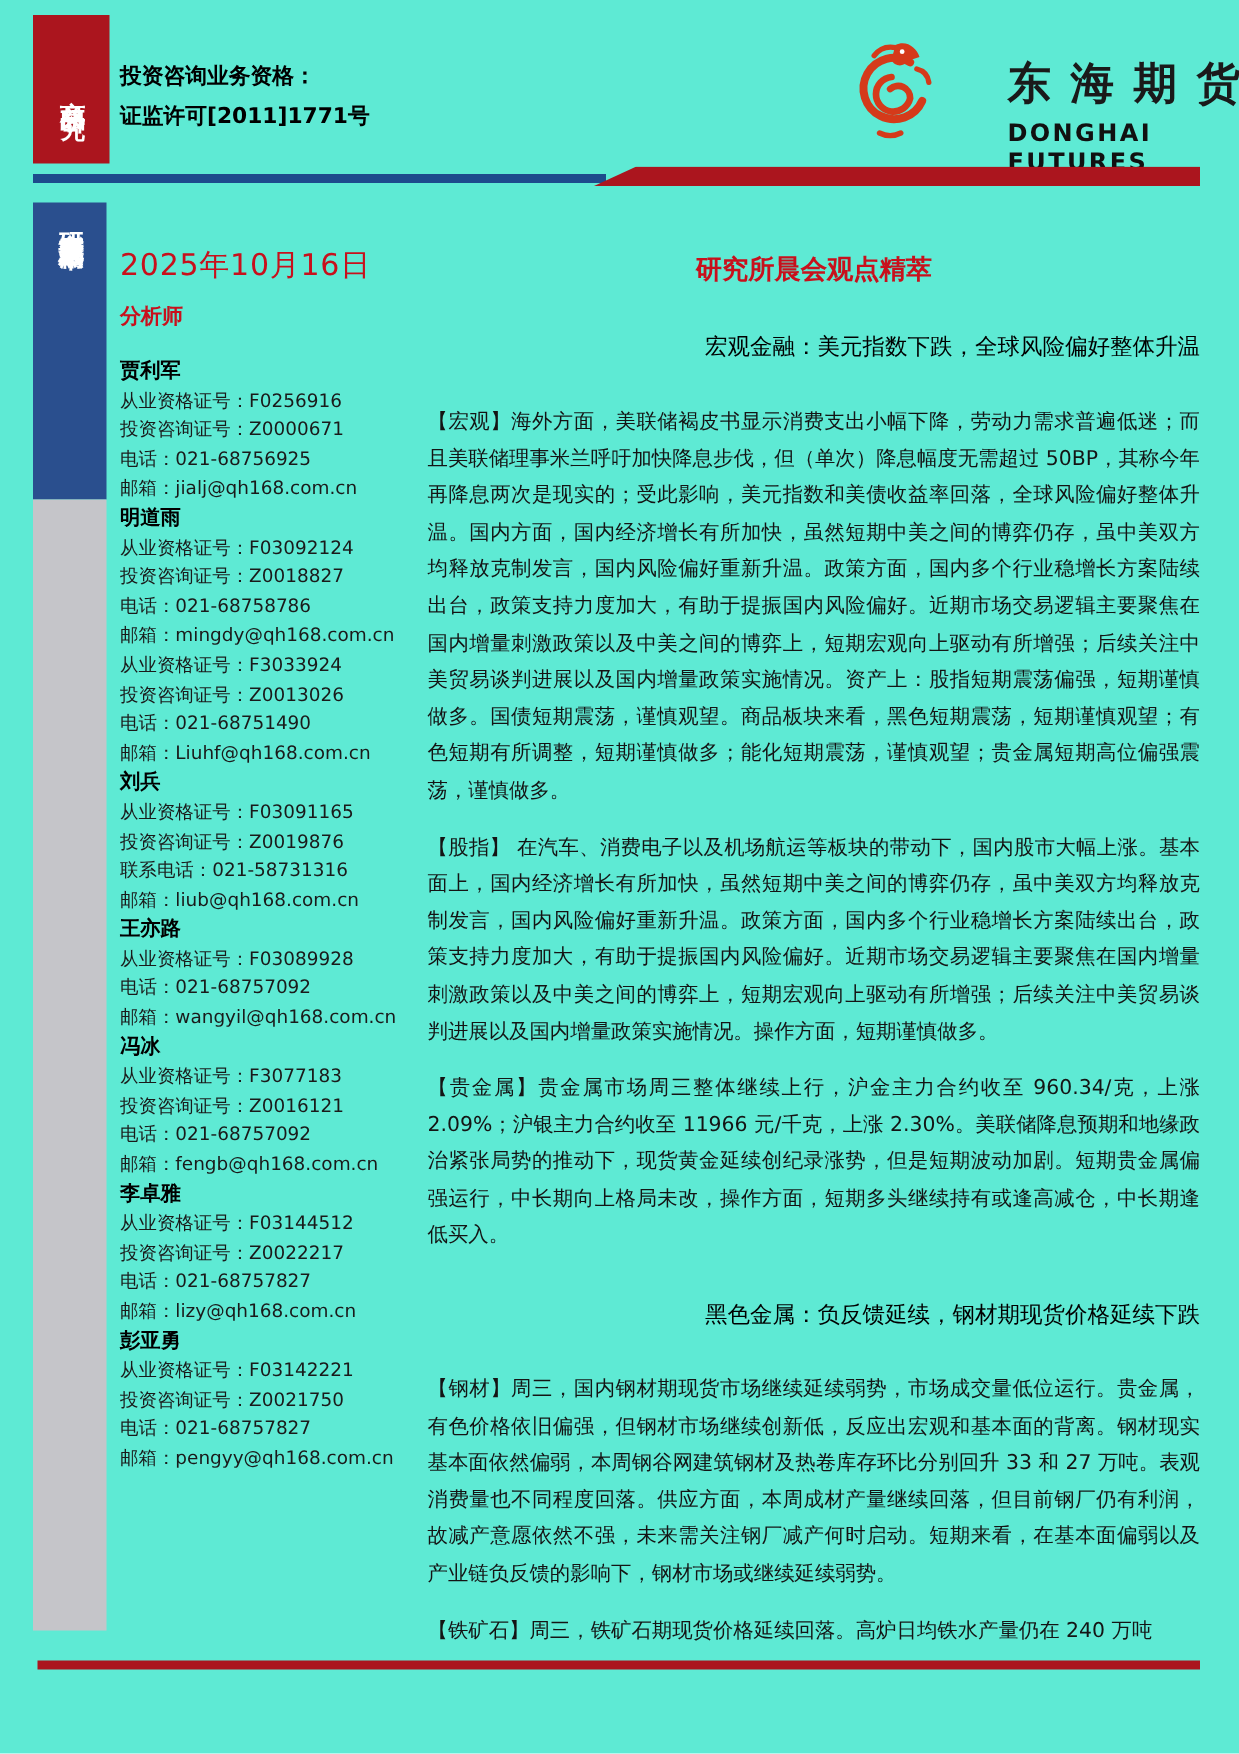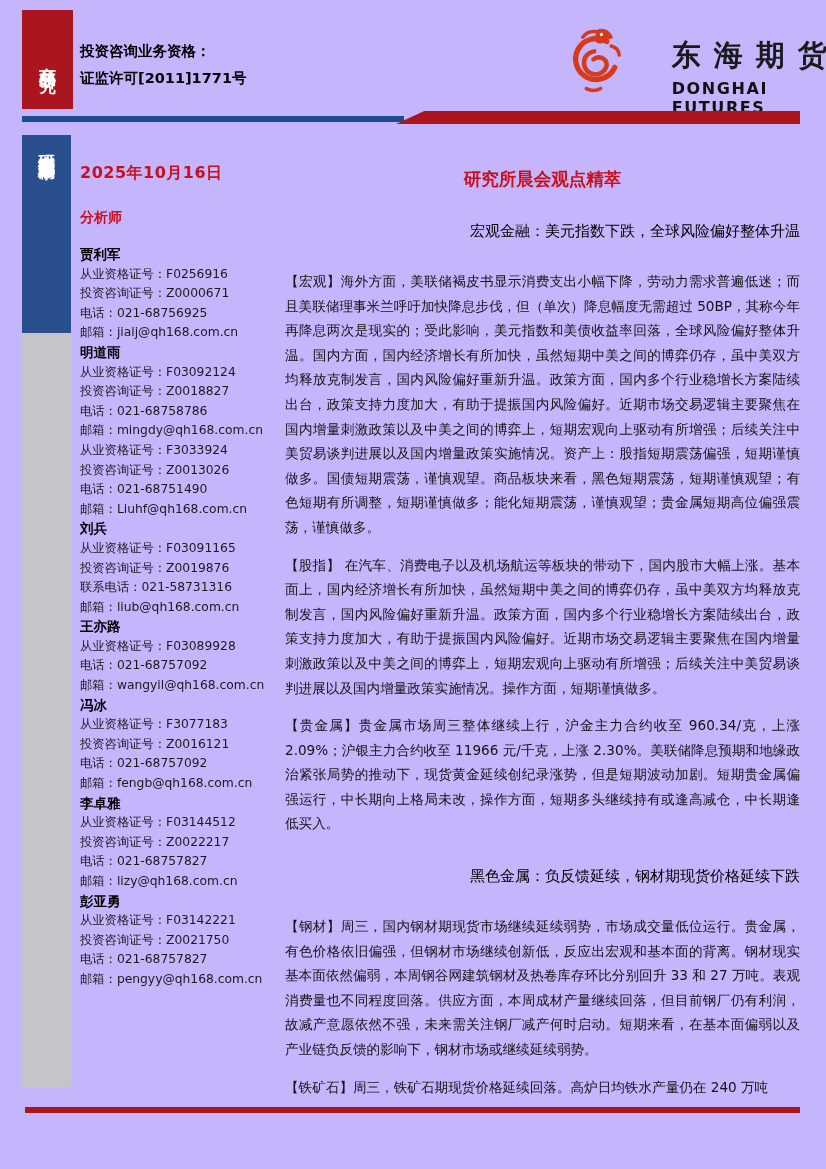--- a/index.html
+++ b/index.html
@@ -1,18 +1,18 @@
 <!DOCTYPE html>
 <html><head>
 <meta charset="utf-8">
 <style>
   * { margin:0; padding:0; box-sizing:border-box; }
   html,body { background:#ffffff; }
   .page {
-    position:relative; width:826px; height:1169px; background:#c4b5fd;
+    position:relative; width:826px; height:1169px; background:#5eead4;
     font-family:"DejaVu Sans", sans-serif; color:#111; overflow:hidden;
   }
   
   .category-box {
     position:absolute; left:22px; top:10px; width:51px; height:99px;
     background:#ab151e; color:#ffffff; font-weight:bold; font-size:17px;
     writing-mode:vertical-rl; text-orientation:upright; letter-spacing:3px;
     display:flex; align-items:center; justify-content:center; line-height:51px;
   }
   .qualification {
@@ -30,22 +30,22 @@
   
   .side-blue {
     position:absolute; left:22px; top:135px; width:49px; height:198px; background:#2a4f8e;
     color:#fff; font-weight:bold; font-size:17px;
     writing-mode:vertical-rl; text-orientation:upright; letter-spacing:1px;
     display:flex; align-items:center; justify-content:flex-start; padding-top:6px; line-height:49px;
   }
   .side-gray { position:absolute; left:22px; top:333px; width:49px; height:754px; background:#c5c5c9; }
   
   .sidebar { position:absolute; left:80px; top:163px; width:200px; }
-  .date { color:#c8101c; font-weight:bold; font-size:16px; letter-spacing:0.5px; }
-  .analyst-label { color:#c8101c; font-weight:bold; font-size:14px; margin-top:25px; }
+  .date { color:#c8101c; font-weight:normal; font-size:20px; letter-spacing:0.5px; }
+  .analyst-label { color:#c8101c; font-weight:bold; font-size:14px; margin-top:12px; }
   .analyst-list { margin-top:18px; }
   .analyst-name { font-weight:bold; font-size:13.5px; line-height:19.6px; color:#000; }
   .analyst-line { font-size:12.3px; line-height:19.6px; color:#1a1a1a; white-space:nowrap; }
   
   .main { position:absolute; left:285px; top:167px; width:515px; }
   .main-title { text-align:center; color:#c8101c; font-weight:bold; font-size:17.5px; }
   .section-heading { font-size:15px; font-weight:normal; color:#000; margin-top:31px; margin-bottom:28px;text-align:right; }
   .para { font-size:13.6px; line-height:24.6px; text-align:justify; color:#141414; margin-bottom:13px; }
   
   .footer-line { position:absolute; left:25px; top:1107px; width:775px; height:6px; background:#ab151e; }

